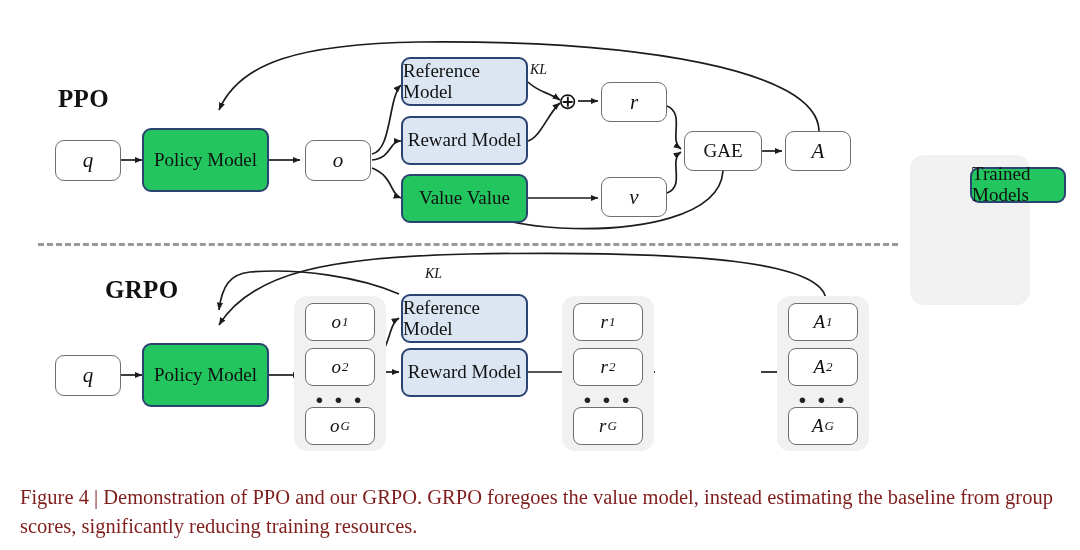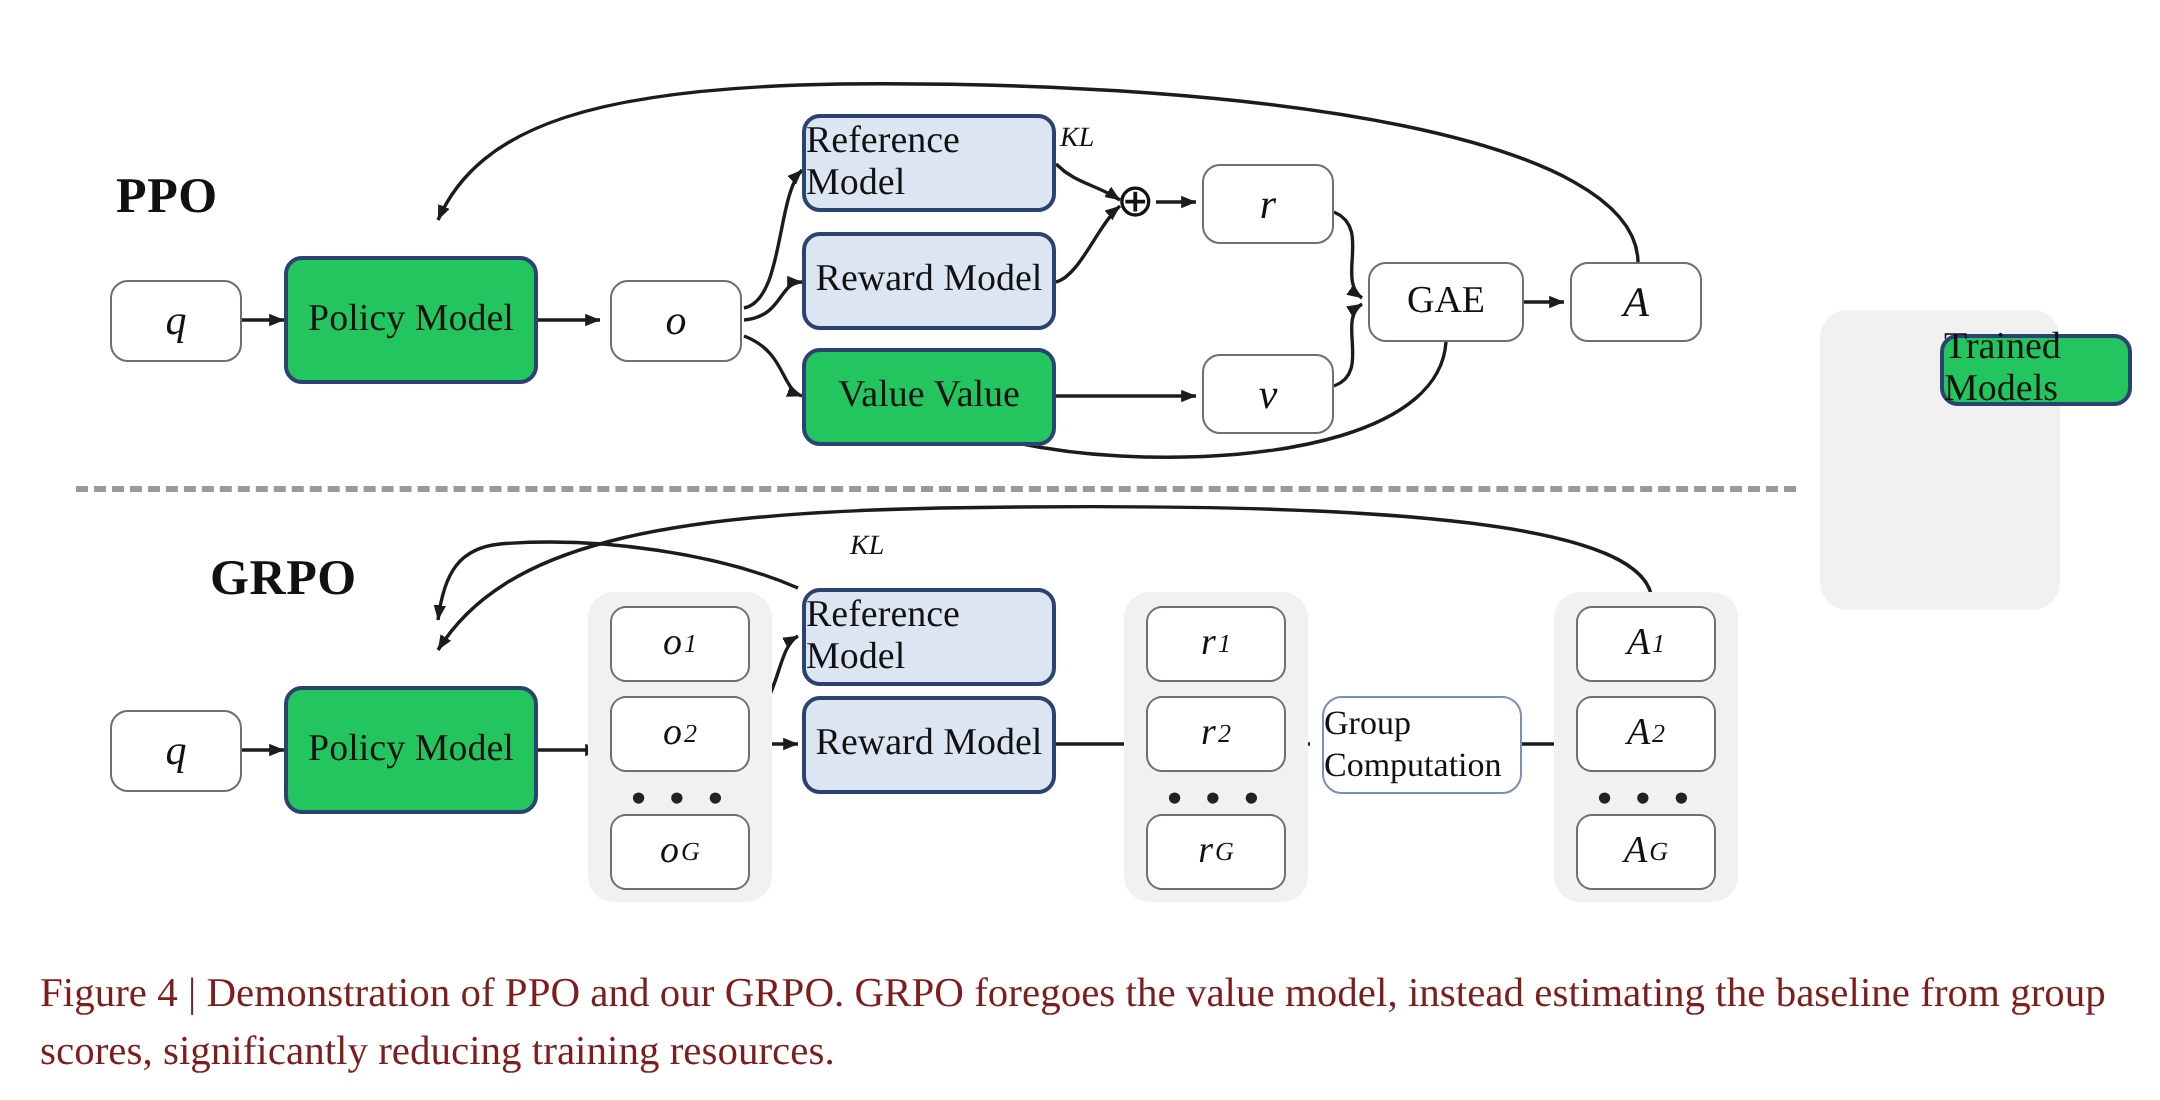--- a/index.html
+++ b/index.html
@@ -150,21 +150,20 @@
   <div class="smallitem" style="left:573px;top:348px;width:70px;height:38px;">
     <span>r</span>
       <span class="sub">2</span>
   </div>
   <div class="dots" style="left:573px;top:388px;width:70px;">• • •</div>
   <div class="smallitem" style="left:573px;top:407px;width:70px;height:38px;">
     <span>r</span>
       <span class="sub">G</span>
   </div>
 
-  <div class="node gcbox" style="left:661px;top:348px;width:100px;height:49px;">Group Computation</div>
 
   <div class="grouphold" style="left:777px;top:296px;width:92px;height:155px;"></div>
   <div class="smallitem" style="left:788px;top:303px;width:70px;height:38px;">
     <span>A</span>
       <span class="sub">1</span>
   </div>
   <div class="smallitem" style="left:788px;top:348px;width:70px;height:38px;">
     <span>A</span>
       <span class="sub">2</span>
   </div>

